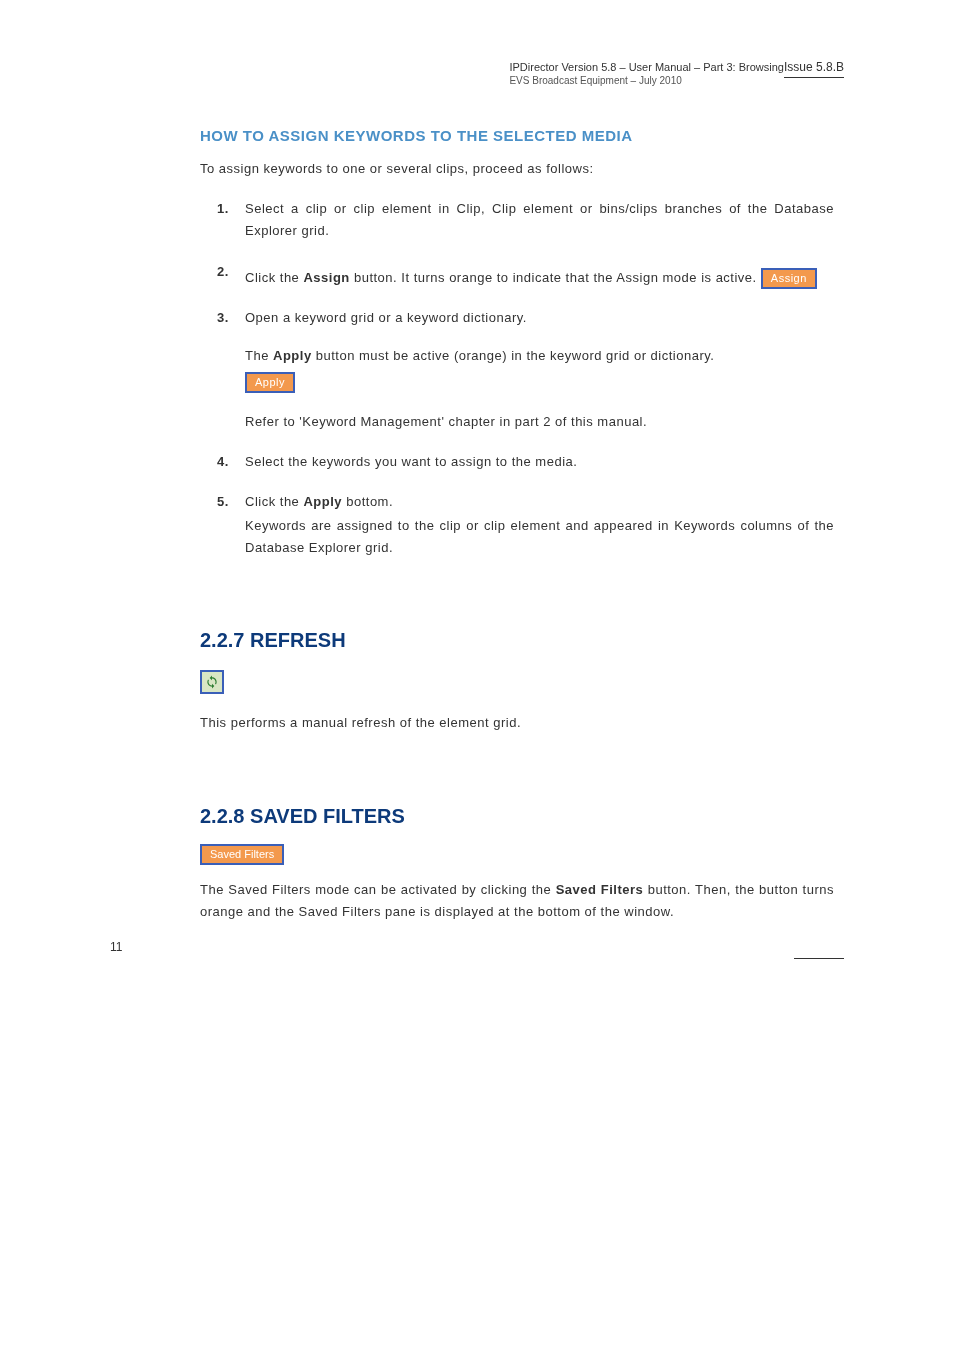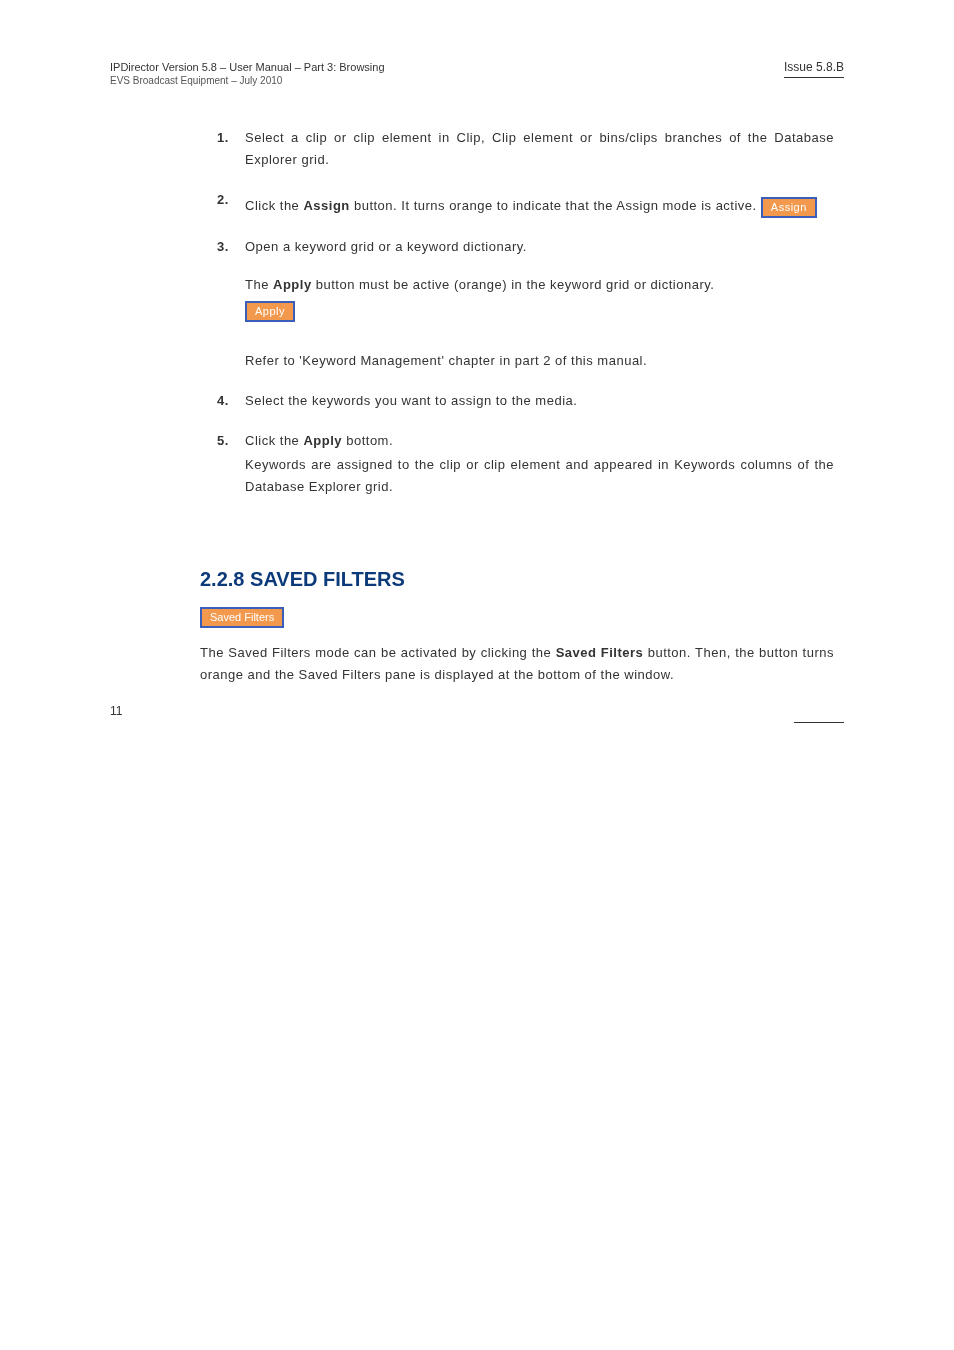--- a/index.html
+++ b/index.html
@@ -9,21 +9,21 @@
     font-family: Arial, Helvetica, sans-serif;
     color: #333;
     width: 954px;
   }
   .page {
     padding: 60px 110px 60px 110px;
     box-sizing: border-box;
   }
   .header {
     display: flex;
-    justify-content: space-between;
+    justify-content: flex-end;
     align-items: flex-start;
     border-bottom: none;
     margin-bottom: 40px;
   }
   .header-left {
     font-size: 11px;
     line-height: 1.3;
   }
   .header-left .sub {
     font-size: 10px;
@@ -138,20 +138,24 @@
     <div class="header-left">
       <div>IPDirector Version 5.8 – User Manual – Part 3: Browsing</div>
       <div class="sub">EVS Broadcast Equipment – July 2010</div>
     </div>
     <div class="header-right">
       <div>Issue 5.8.B</div>
       <div class="header-underline"></div>
     </div>
   </div>
 
+  <div class="content-indent">
+    <div class="section-heading">HOW TO ASSIGN KEYWORDS TO THE SELECTED MEDIA</div>
+    <div class="body-text">To assign keywords to one or several clips, proceed as follows:</div>
+  </div>
 
   <div class="steps">
 
     <div class="step">
       <span class="step-num bold">1.</span>
       <span>Select a clip or clip element in Clip, Clip element or bins/clips branches of the Database Explorer grid.</span>
     </div>
 
     <div class="step">
       <span class="step-num bold">2.</span>
@@ -163,38 +167,49 @@
 
     <div class="step">
       <span class="step-num bold">3.</span>
       <span>Open a keyword grid or a keyword dictionary.</span>
       <div style="margin-top:16px;">
         <span>The </span><span class="bold">Apply</span><span> button must be active (orange) in the keyword grid or dictionary.</span>
         <div class="btn-block" style="display:block; margin-top:4px;">
           <span class="btn">Apply</span>
         </div>
       </div>
-      <div style="margin-top:28px;">
+      <div style="margin-top:18px;">
         <span>Refer to </span><span>'Keyword Management'</span><span> chapter in part 2 of this manual.</span>
       </div>
     </div>
 
     <div class="step">
       <span class="step-num bold">4.</span>
       <span>Select the keywords you want to assign to the media.</span>
     </div>
 
     <div class="step">
       <span class="step-num bold">5.</span>
       <span>Click the </span><span class="bold">Apply</span><span> bottom.</span>
       <div style="margin-top:2px;">Keywords are assigned to the clip or clip element and appeared in Keywords columns of the Database Explorer grid.</div>
     </div>
 
   </div>
 
+  <div class="content-indent">
+    <div class="major-heading">2.2.7 REFRESH</div>
+    <div style="margin:18px 0;">
+      <span class="refresh-icon-box">
+        <svg viewBox="0 0 24 24">
+          <path fill="#2e7d32" d="M12 4V1L8 5l4 4V6c3.3 0 6 2.7 6 6 0 1-.3 2-.7 2.8l1.5 1.5C19.5 15 20 13.6 20 12c0-4.4-3.6-8-8-8zm0 14c-3.3 0-6-2.7-6-6 0-1 .3-2 .7-2.8L5.2 7.7C4.5 9 4 10.4 4 12c0 4.4 3.6 8 8 8v3l4-4-4-4v3z"></path>
+        </svg>
+      </span>
+    </div>
+    <div class="body-text">This performs a manual refresh of the element grid.</div>
+  </div>
 
   <div class="content-indent">
     <div class="major-heading">2.2.8 SAVED FILTERS</div>
     <div style="margin:16px 0 12px 0;">
       <span class="btn">Saved Filters</span>
     </div>
     <div class="body-text" style="text-align:justify;">
       <span>The Saved Filters mode can be activated by clicking the </span><span class="bold">Saved Filters</span><span> button. Then, the button turns orange and the Saved Filters pane is displayed at the bottom of the window.</span>
     </div>
   </div>

